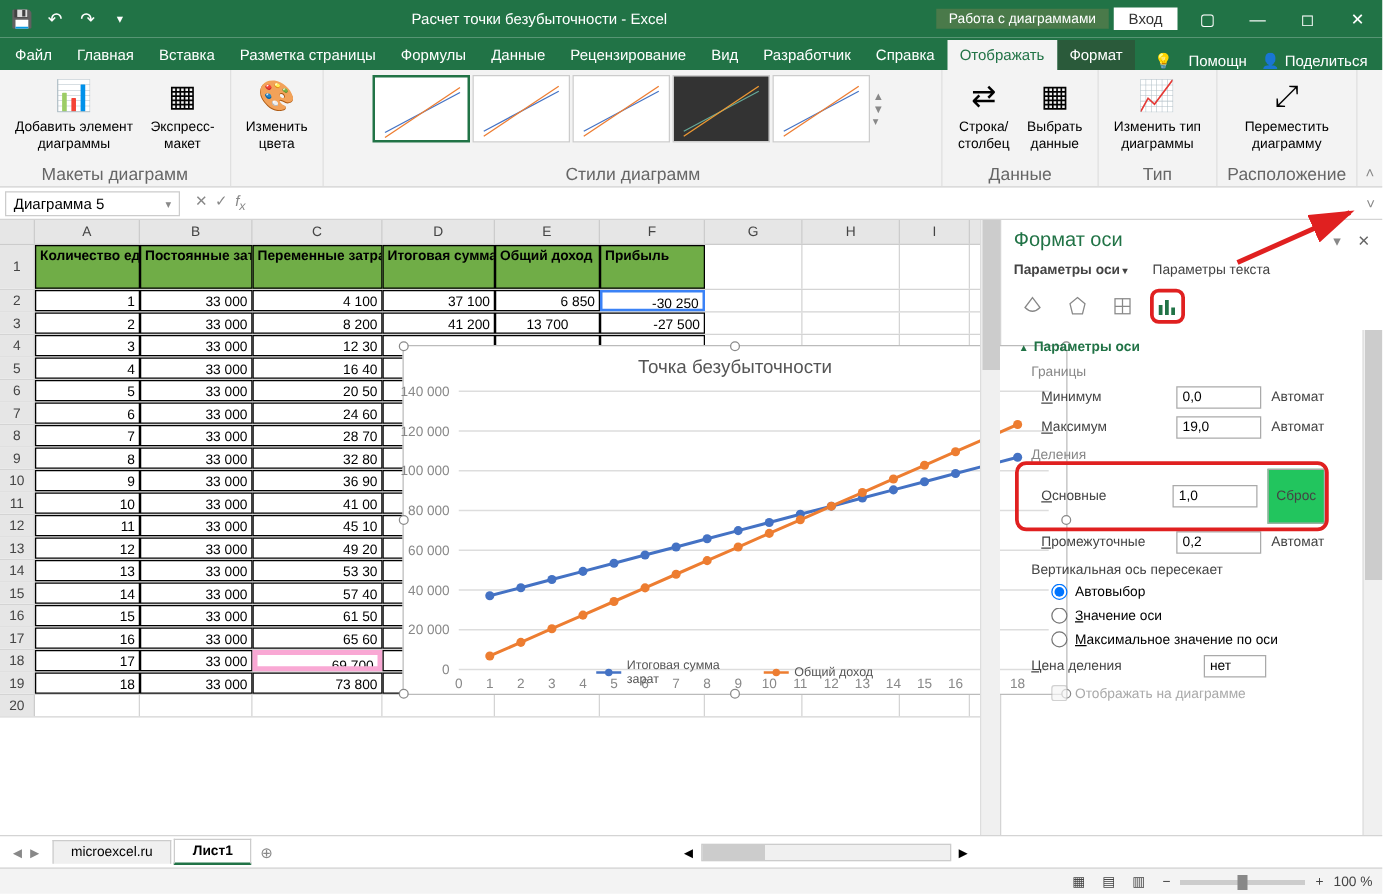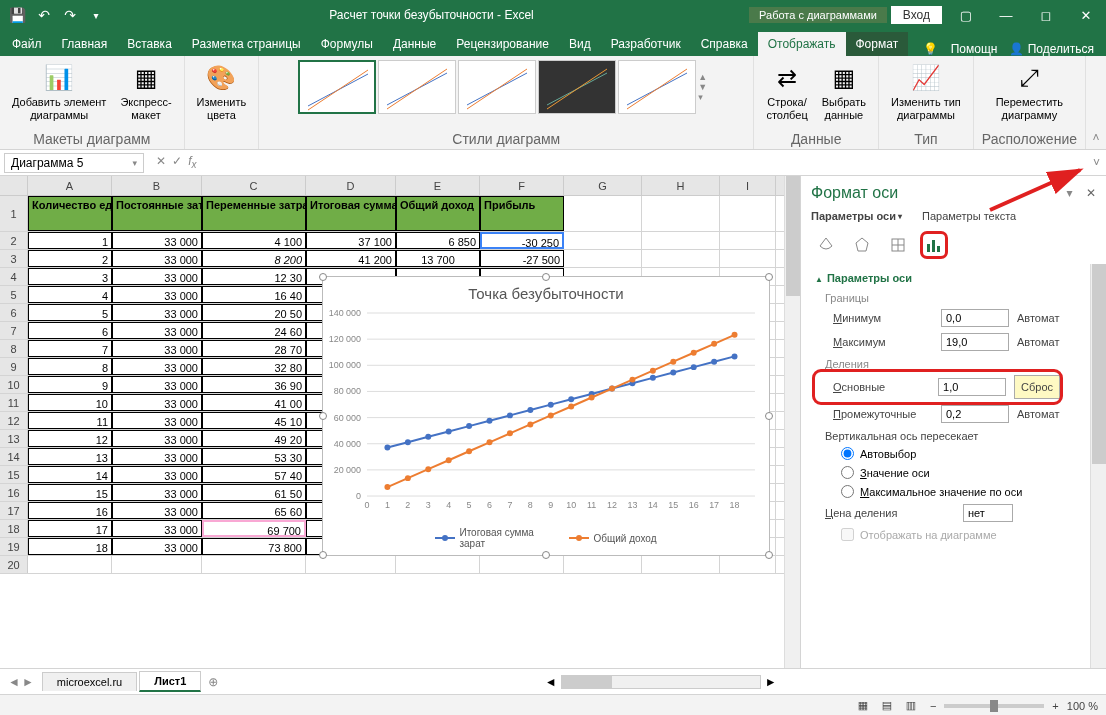--- a/index.html
+++ b/index.html
@@ -50,21 +50,21 @@
 .row-h { width: 28px; background: #e6e6e6; border-right: 1px solid #ccc; text-align: center; font-size: 11px; line-height: 18px; color:#444;}
 .cell { border-right: 1px solid #d4d4d4; padding: 0 3px; font-size: 11px; line-height: 18px; text-align: right; overflow:hidden; white-space:nowrap;}
 .cell.header { background: #70AD47; font-weight: bold; text-align: left; color: #000; border:1px solid #000;}
 .row.header-row { height: 36px;}
 .row.header-row .cell { line-height: 1.2; padding-top:2px;}
 .row.header-row .row-h {line-height:36px;}
 
 .colA {width:84px;} .colB {width:90px;} .colC {width:104px;} .colD {width:90px;} .colE {width:84px;} .colF {width:84px;} .colG {width:78px;} .colH {width:78px;} .colI {width:56px;}
 
 
-.chart-obj { position: absolute; left: 322px; top: 100px; width: 448px; height: 280px; background: #fff; border: 1px solid #bbb; }
+.chart-obj { position: absolute; left: 322px; top: 100px; width: 532px; height: 280px; background: #fff; border: 1px solid #bbb; }
 .chart-obj .handles span { position:absolute; width:8px; height:8px; background:#fff; border:1px solid #888; border-radius:50%;}
 .chart-title { text-align: center; font-size: 15px; color: #555; padding: 8px 0 4px;}
 .chart-plot { position: absolute; left: 44px; top: 36px; right: 14px; bottom: 60px; }
 .chart-legend { position:absolute; bottom:6px; left:0; right:0; display:flex; justify-content:center; gap:30px; font-size:10px; color:#555;}
 .legend-item {display:flex; align-items:center; gap:4px;}
 .legend-swatch {width:20px; height:2px; position:relative;}
 .legend-swatch::before {content:''; position:absolute; width:6px;height:6px; border-radius:50%; left:7px; top:-2px;}
 
 
 .format-pane { width: 306px; border-left: 1px solid #d4d4d4; background: #fff; display: flex; flex-direction: column; }
@@ -301,21 +301,21 @@
           <div class="cell colE" style="border:1px solid #000;">6 850</div>
           <div class="cell colF" style="border:2px solid #3b82f6;">-30 250</div>
           <div class="cell colG"></div>
           <div class="cell colH"></div>
           <div class="cell colI"></div>
         </div>
         <div class="row">
           <div class="row-h">3</div>
           <div class="cell colA" style="text-align:right;border:1px solid #000;">2</div>
           <div class="cell colB" style="border:1px solid #000;">33 000</div>
-          <div class="cell colC" style="border:1px solid #000;font-style:italic;">8 200</div>
+          <div class="cell colC" style="border:1px solid #000;">8 200</div>
           <div class="cell colD" style="border:1px solid #000;">41 200</div>
           <div class="cell colE" style="border:1px solid #000;text-align:center;">13 700</div>
           <div class="cell colF" style="border:1px solid #000;">-27 500</div>
           <div class="cell colG"></div>
           <div class="cell colH"></div>
           <div class="cell colI"></div>
         </div>
         <div class="row">
           <div class="row-h">4</div>
           <div class="cell colA" style="text-align:right;border:1px solid #000;">3</div>
@@ -481,21 +481,21 @@
           <div class="cell colE" style="border:1px solid #000;"></div>
           <div class="cell colF" style="border:1px solid #000;"></div>
           <div class="cell colG"></div>
           <div class="cell colH"></div>
           <div class="cell colI"></div>
         </div>
         <div class="row">
           <div class="row-h">18</div>
           <div class="cell colA" style="text-align:right;border:1px solid #000;">17</div>
           <div class="cell colB" style="border:1px solid #000;">33 000</div>
-          <div class="cell colC" style="border:2px solid #f9a8d4;">69 700</div>
+          <div class="cell colC" style="border:4px solid #f9a8d4;">69 700</div>
           <div class="cell colD" style="border:1px solid #000;">102 700</div>
           <div class="cell colE" style="border:1px solid #000;">116 450</div>
           <div class="cell colF" style="border:1px solid #000;">13 750</div>
           <div class="cell colG"></div>
           <div class="cell colH"></div>
           <div class="cell colI"></div>
         </div>
         <div class="row">
           <div class="row-h">19</div>
           <div class="cell colA" style="text-align:right;border:1px solid #000;">18</div>
@@ -681,21 +681,21 @@
       </div>
       <div class="fp-row">
         <label><u>М</u>аксимум</label>
         <input type="text" value="19,0" style="">
         <span class="hint">Автомат</span>
       </div>
       <div class="fp-sub">Деления</div>
       <div class="fp-row highlighted">
         <label><u>О</u>сновные</label>
         <input type="text" value="1,0" style="">
-        <span class="hint" style="border:1px solid #aaa; padding:5px 6px; background:#fef9c3;">Сброс</span>
+        <span class="hint" style="border:1px solid #aaa; padding:15px 6px; background:#22c55e;">Сброс</span>
       </div>
       <div class="fp-row">
         <label><u>П</u>ромежуточные</label>
         <input type="text" value="0,2" style="">
         <span class="hint">Автомат</span>
       </div>
       <div class="fp-sub" style="color:#444; padding-left:10px;">Вертикальная ось пересекает</div>
       <div class="fp-radio">
             <input type="radio" checked="" style="">
             <label>Автовыбор</label>

